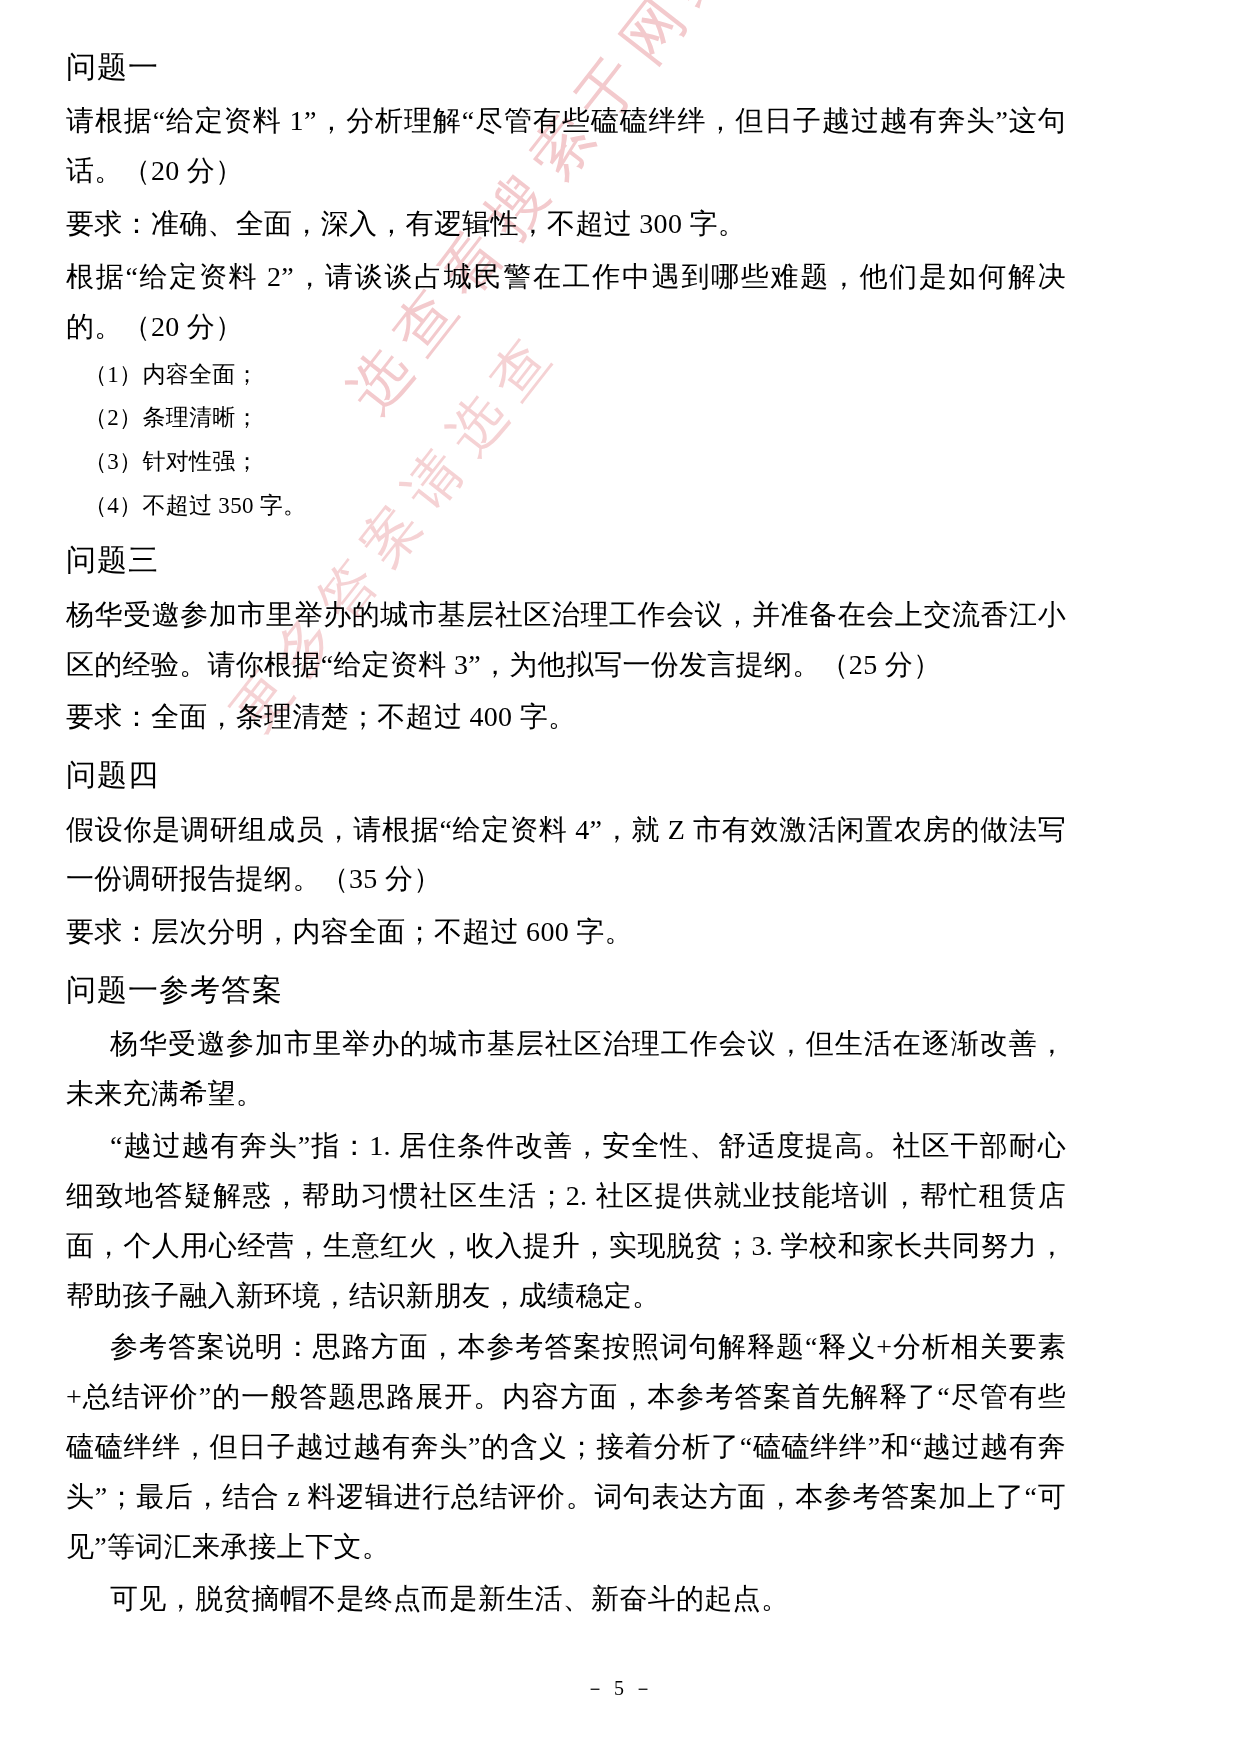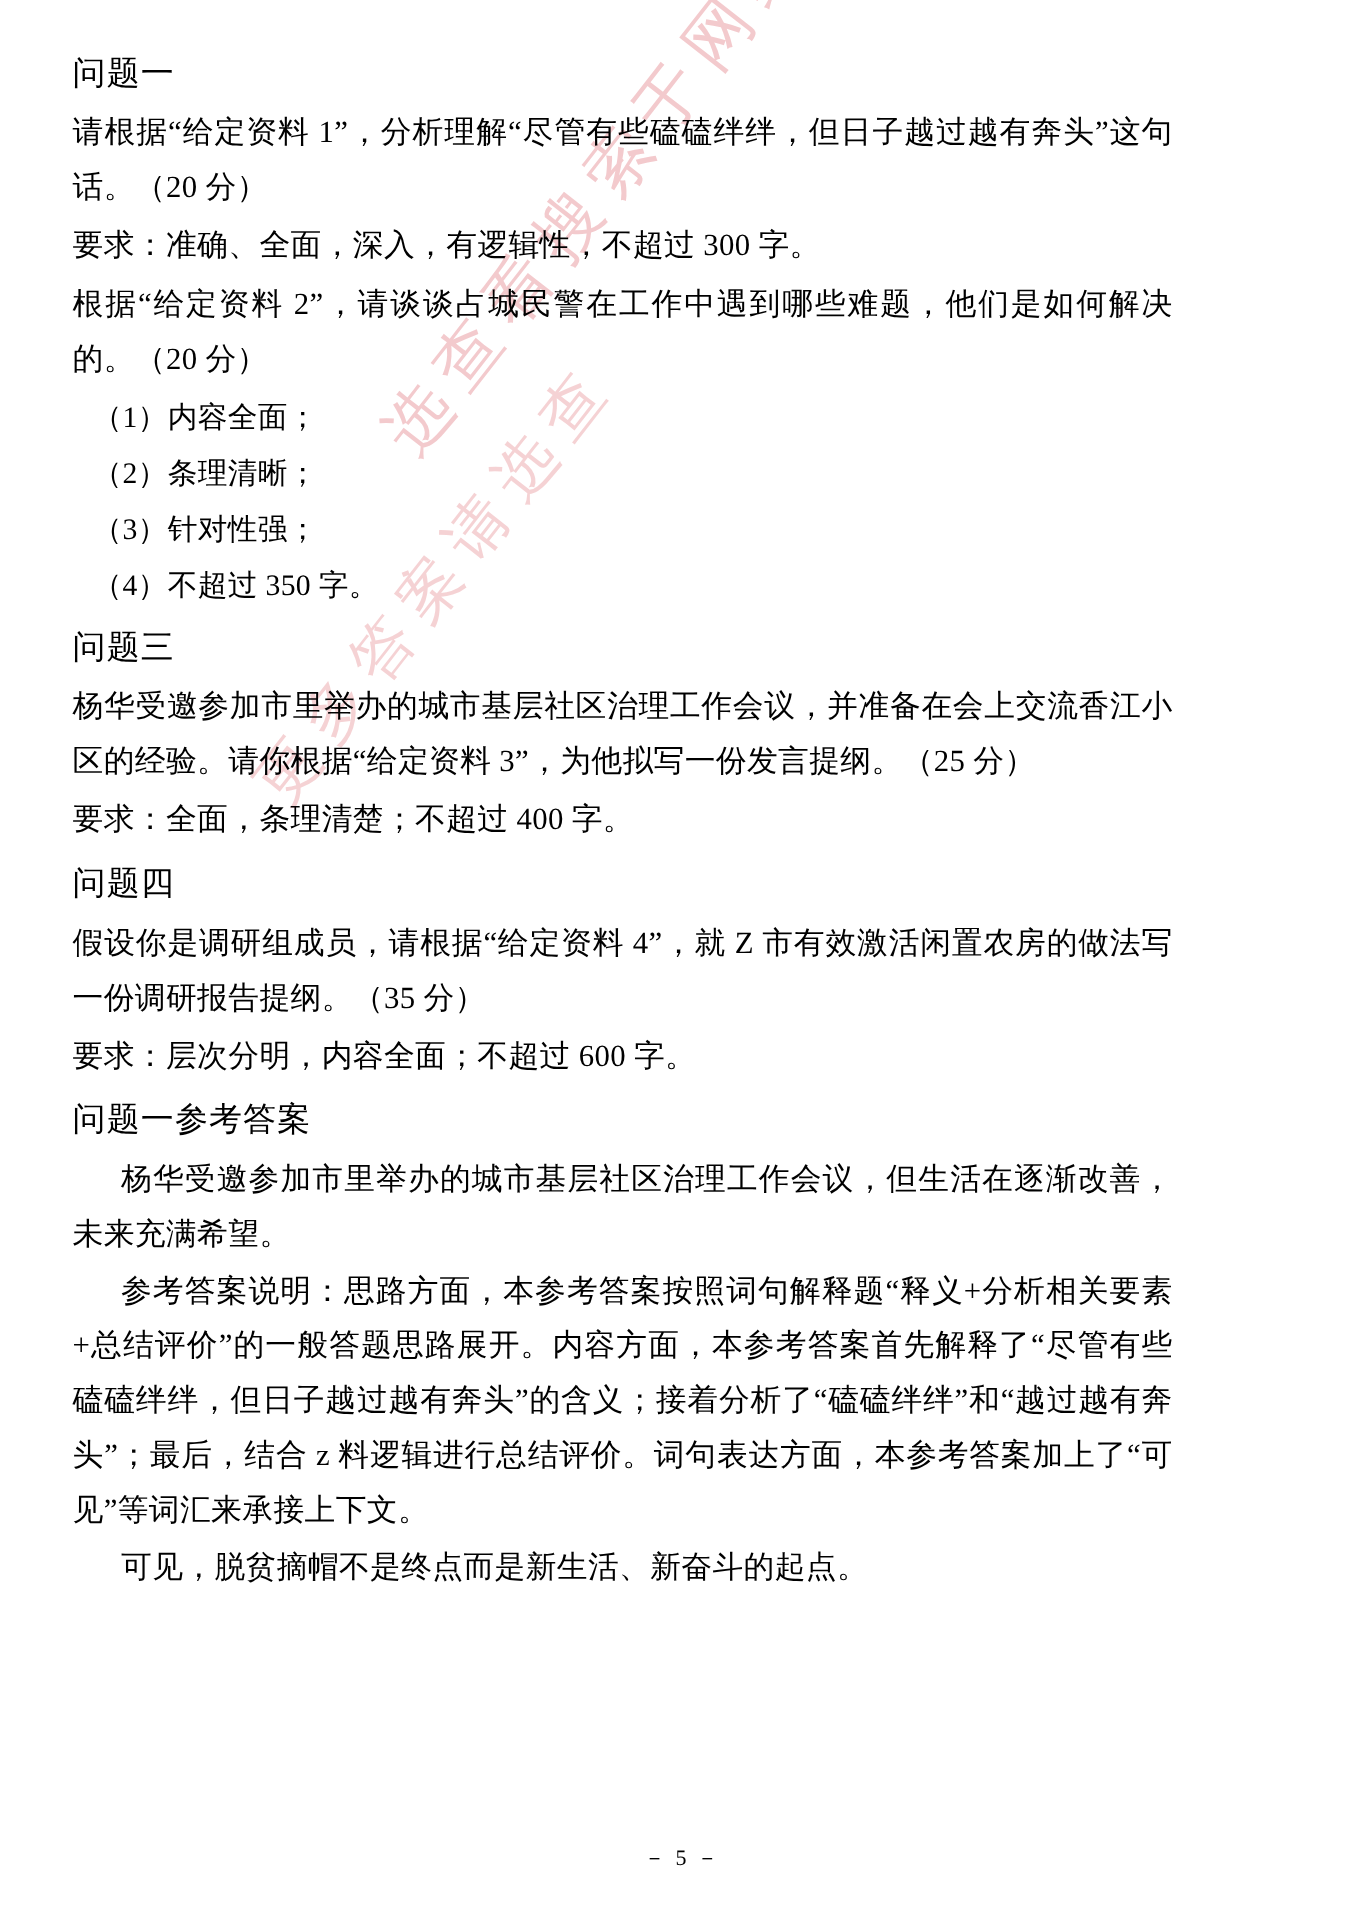--- a/index.html
+++ b/index.html
@@ -75,21 +75,21 @@
     text-align: justify;
     text-justify: inter-ideograph;
     letter-spacing: 0.3px;
     position: relative;
     z-index: 10;
   }
   p.body.indent {
     text-indent: 44px;
   }
   p.listitem {
-    font-size: 27px;
+    font-size: 23px;
     line-height: 1.78;
     margin: 0 0 3px 0;
     padding-left: 18px;
     letter-spacing: 0.3px;
     position: relative;
     z-index: 10;
   }
 
   
   .answer-block p.body.indent {
@@ -144,20 +144,21 @@
 
     <div>
       <h2 class="q-title">问题四</h2>
       <p class="body">假设你是调研组成员，请根据“给定资料 4”，就 Z 市有效激活闲置农房的做法写一份调研报告提纲。（35 分）</p>
       <p class="body">要求：层次分明，内容全面；不超过 600 字。</p>
     </div>
 
     <div class="answer-block">
       <h2 class="q-title">问题一参考答案</h2>
       <p class="body indent">杨华受邀参加市里举办的城市基层社区治理工作会议，但生活在逐渐改善，未来充满希望。</p>
+      <p class="body indent">“越过越有奔头”指：1. 居住条件改善，安全性、舒适度提高。社区干部耐心细致地答疑解惑，帮助习惯社区生活；2. 社区提供就业技能培训，帮忙租赁店面，个人用心经营，生意红火，收入提升，实现脱贫；3. 学校和家长共同努力，帮助孩子融入新环境，结识新朋友，成绩稳定。</p>
       <p class="body indent">参考答案说明：思路方面，本参考答案按照词句解释题“释义+分析相关要素+总结评价”的一般答题思路展开。内容方面，本参考答案首先解释了“尽管有些磕磕绊绊，但日子越过越有奔头”的含义；接着分析了“磕磕绊绊”和“越过越有奔头”；最后，结合 z 料逻辑进行总结评价。词句表达方面，本参考答案加上了“可见”等词汇来承接上下文。</p>
       <p class="body indent">可见，脱贫摘帽不是终点而是新生活、新奋斗的起点。</p>
     </div>
 
   </div>
 
   <div class="footer">
     <span>－ 5 －</span>
   </div>
 

